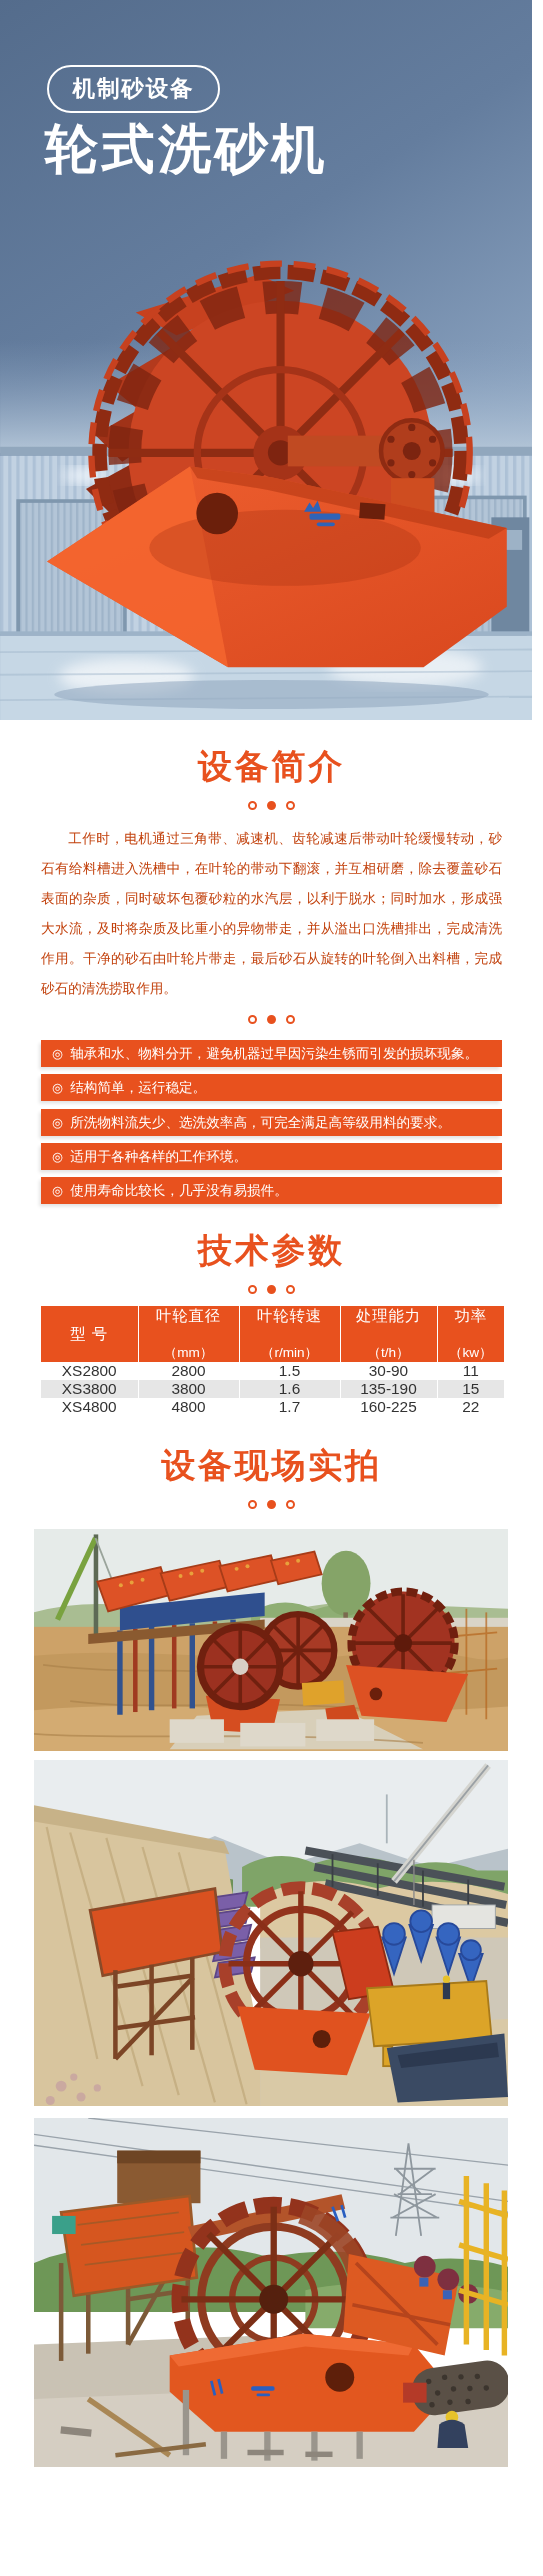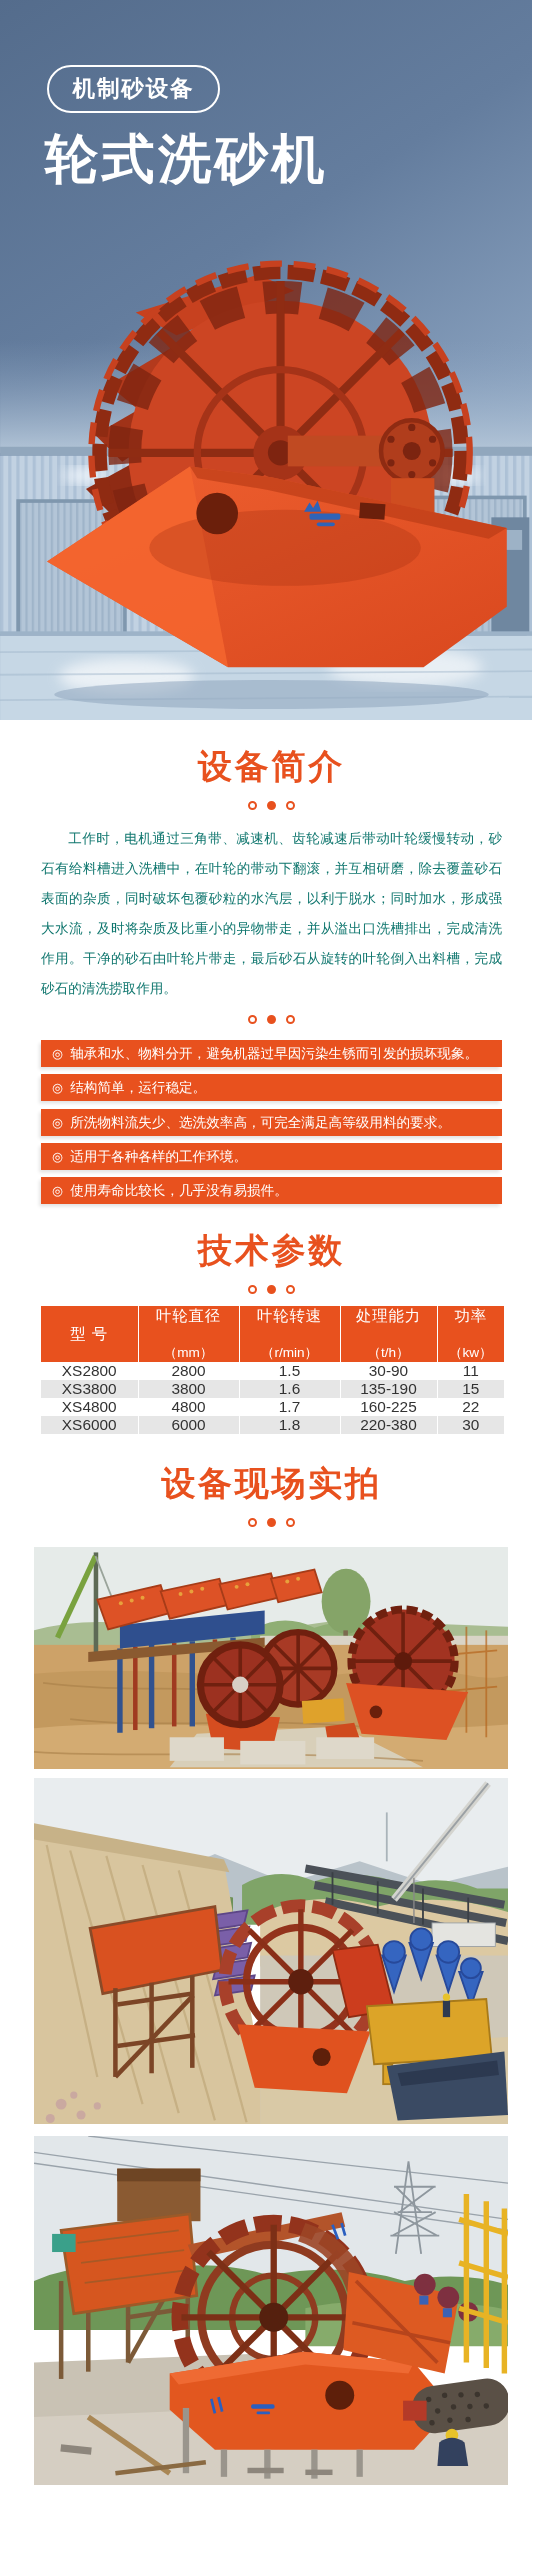--- a/index.html
+++ b/index.html
@@ -13,30 +13,30 @@
   .page{width:543px;margin:0 auto;background:#fff;overflow:hidden;}
 
   
   .hero{position:relative;width:532px;height:720px;overflow:hidden;
         background:linear-gradient(148deg,var(--hero-top) 0%,#647d9e 38%,#8ba3c0 70%,var(--hero-bottom) 100%);}
   .hero svg{position:absolute;left:0;display:block;}
   .hero-bg{bottom:0;}
   .hero-machine{bottom:0;}
   .badge{position:absolute;left:47px;top:65px;border:2.7px solid #fff;border-radius:25px;
          padding:6.3px 23.5px;color:#fff;font-size:22.6px;font-weight:bold;letter-spacing:1.8px;}
-  .hero-title{position:absolute;left:45px;top:124px;color:#fff;font-size:53px;font-weight:800;letter-spacing:3.6px;}
+  .hero-title{position:absolute;left:45px;top:114px;color:#fff;font-size:53px;font-weight:800;letter-spacing:3.6px;}
 
   
   .section-title{margin-top:23.5px;text-align:center;font-size:34px;font-weight:800;
                  color:var(--accent);letter-spacing:2.7px;}
   .dots{display:flex;justify-content:center;gap:10px;margin:11px 0 0;}
   .dot{width:9px;height:9px;border-radius:50%;border:2.3px solid var(--accent);}
   .dot.filled{background:var(--accent);}
 
-  .intro-paragraph{margin:14.5px 41px 5.4px;font-size:13.6px;color:#0f766e;line-height:30px;
+  .intro-paragraph{margin:14.5px 41px 5.4px;font-size:13.6px;color:#c2410c;line-height:30px;
                    text-align:justify;text-indent:2em;}
 
   .adv-list{margin:16.3px 41px 0;}
   .adv-bar{background:var(--accent);color:#fff;font-size:13.6px;height:27px;line-height:27px;
            padding-left:11px;margin-bottom:7.2px;white-space:nowrap;overflow:hidden;
            box-shadow:-1.8px 2.7px 3.6px rgba(0,0,0,.12);}
   .adv-bullet{margin-right:7.2px;font-size:12.7px;}
 
   .spec-wrap{margin:12.7px 41px 0;}
   table.spec{width:462px;border-collapse:collapse;table-layout:fixed;}
@@ -249,27 +249,20 @@
               <td>135-190</td>
               <td>15</td>
           </tr>
           <tr>
             <td>XS4800</td>
               <td>4800</td>
               <td>1.7</td>
               <td>160-225</td>
               <td>22</td>
           </tr>
-          <tr>
-            <td>XS6000</td>
-              <td>6000</td>
-              <td>1.8</td>
-              <td>220-380</td>
-              <td>30</td>
-          </tr>
         </tbody>
       </table>
     </div>
   </section>
 
   <section class="gallery" style="margin-top:27px;">
     <h2 class="section-title">设备现场实拍</h2>
     <div class="dots">
       <span class="dot"></span>
       <span class="dot filled"></span>

